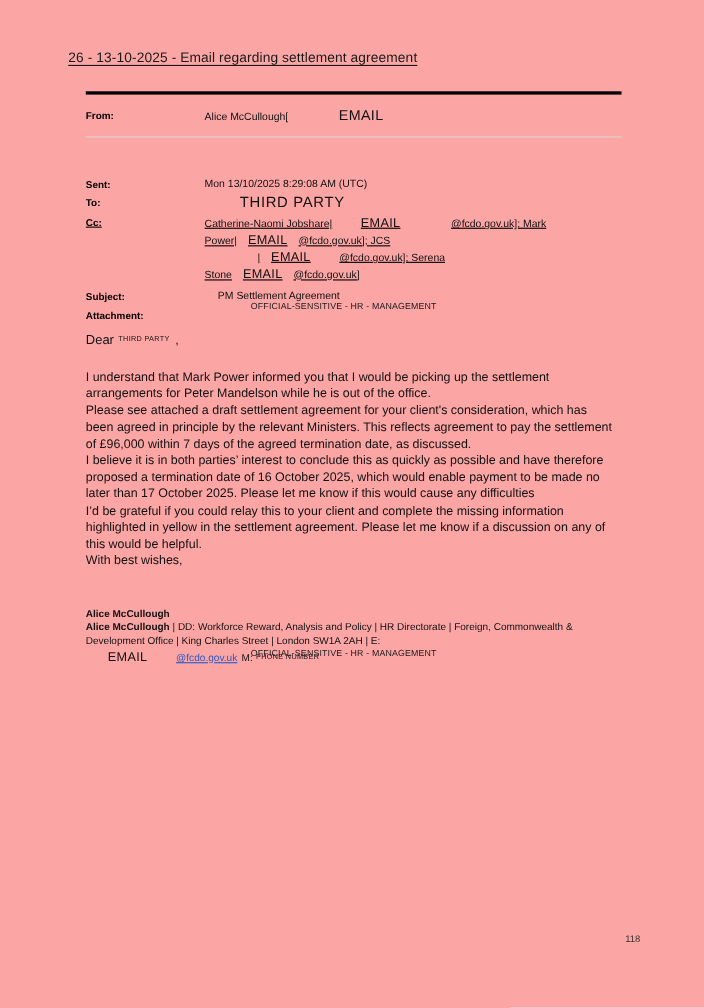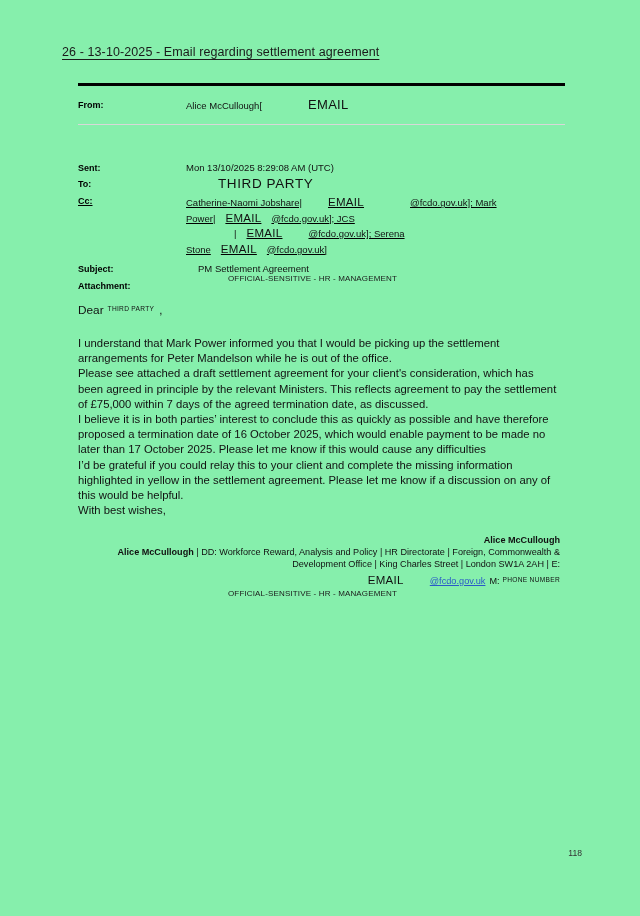--- a/index.html
+++ b/index.html
@@ -12,21 +12,21 @@
     height: 916px;
     position: relative;
     font-family: "Liberation Sans", sans-serif;
     color: #000000;
     overflow: hidden;
   }
 
   .page {
     position: absolute;
     inset: 0;
-    background: #86efac;
+    background: #fca5a5;
   }
 
   
   .doc-title {
     position: absolute;
     left: 62px;
     top: 45px;
     font-size: 12.5px;
     color: #1a1a1a;
     text-decoration: underline;
@@ -197,27 +197,27 @@
   </div>
 
   <div class="classification" style="left:228px; top:274px;">OFFICIAL-SENSITIVE - HR - MANAGEMENT</div>
 
   <div class="body-text" style="top:301px;">
     <span style="font-size:11.8px;">Dear</span><span style="display:inline-block;width:4px;"></span><span class="redact redact-tiny" style="vertical-align:3px;">THIRD PARTY</span><span style="display:inline-block;width:5px;"></span><span>,</span>
   </div>
 
   <div class="body-text" style="top:302px;margin-top:34px;">
     <p>I understand that Mark Power informed you that I would be picking up the settlement arrangements for Peter Mandelson while he is out of the office.</p>
-    <p>Please see attached a draft settlement agreement for your client's consideration, which has been agreed in principle by the relevant Ministers. This reflects agreement to pay the settlement of £75,000 within 7 days of the agreed termination date, as discussed.</p>
+    <p>Please see attached a draft settlement agreement for your client's consideration, which has been agreed in principle by the relevant Ministers. This reflects agreement to pay the settlement of £96,000 within 7 days of the agreed termination date, as discussed.</p>
     <p>I believe it is in both parties’ interest to conclude this as quickly as possible and have therefore proposed a termination date of 16 October 2025, which would enable payment to be made no later than 17 October 2025. Please let me know if this would cause any difficulties</p>
     <p>I’d be grateful if you could relay this to your client and complete the missing information highlighted in yellow in the settlement agreement. Please let me know if a discussion on any of this would be helpful.</p>
     <p>With best wishes,</p>
   </div>
 
-  <div class="body-text" style="top:534px;text-align:right;">
+  <div class="body-text" style="top:552px;">
     <div class="sig-block">Alice McCullough</div>
     <div class="sig-detail">
       <span class="sig-bold">Alice McCullough</span><span> | DD: Workforce Reward, Analysis and Policy | HR Directorate | Foreign, Commonwealth &amp; Development Office | King Charles Street | London SW1A 2AH | E:</span>
     </div>
     <div style="margin-top:1px;">
       <span style="display:inline-block;width:20px;"></span><span class="redact redact-email-md">EMAIL</span><span class="inline-gap-md"></span><span class="maillink">@fcdo.gov.uk</span><span style="display:inline-block;width:4px;"></span><span class="sig-detail">M:</span><span style="display:inline-block;width:3px;"></span><span class="redact redact-tiny" style="vertical-align:2px;">PHONE NUMBER</span>
     </div>
   </div>
 
   <div class="classification" style="left:228px; top:589px;">OFFICIAL-SENSITIVE - HR - MANAGEMENT</div>

